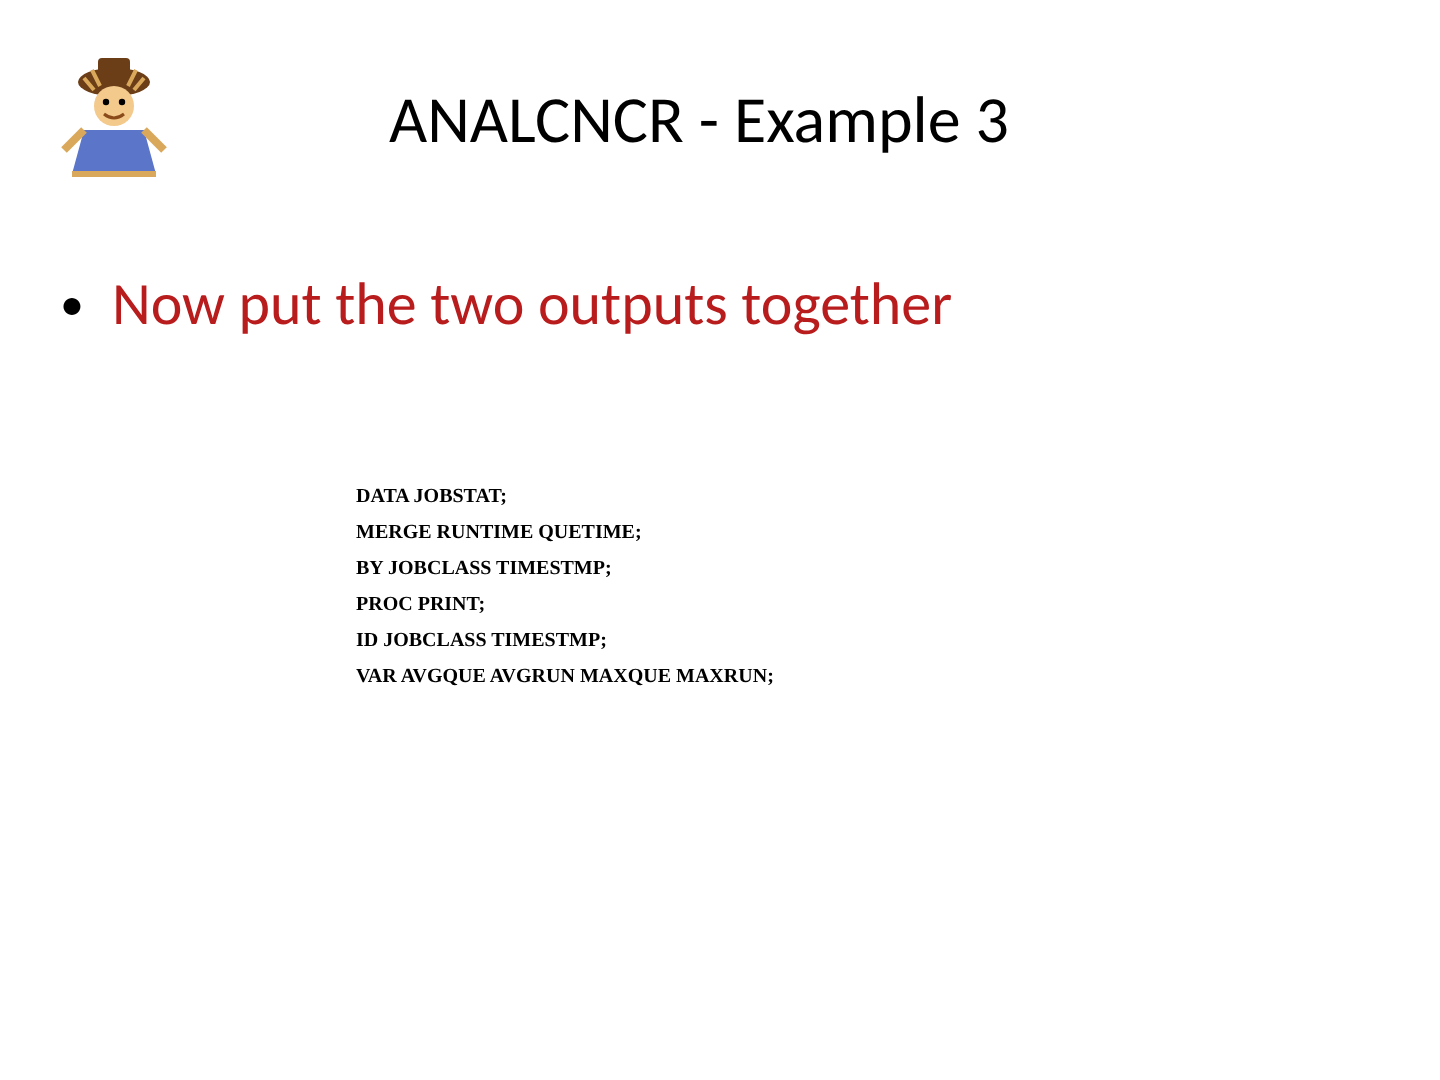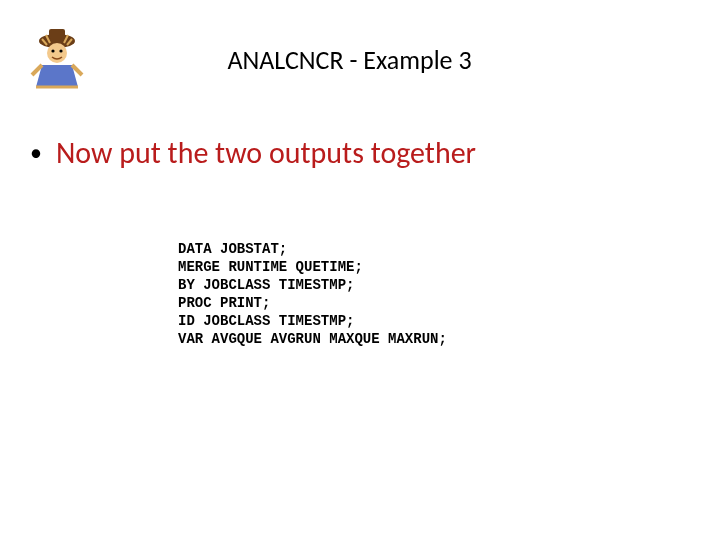--- a/index.html
+++ b/index.html
@@ -29,21 +29,21 @@
   }
   .logo {
     width: 70px;
     height: 70px;
     margin-left: 22px;
     flex: 0 0 auto;
   }
   .title {
     flex: 1;
     text-align: center;
-    font-size: 26px;
+    font-size: 33px;
     font-weight: 400;
     color: #000;
     padding-right: 113px; 
   }
   .bullet-row {
     position: absolute;
     top: 135px;
     left: 30px;
     right: 30px;
     display: flex;
@@ -57,22 +57,22 @@
   }
   .bullet-text {
     font-size: 30px;
     line-height: 36px;
     color: #b91c1c;
   }
   .code-block {
     position: absolute;
     top: 240px;
     left: 178px;
-    font-family: Liberation Mono, monospace;
-    font-size: 14px;
+    font-family: Liberation Serif, serif;
+    font-size: 10px;
     line-height: 18px;
     font-weight: 700;
     color: #000;
     white-space: pre;
   }
 </style>
 </head>
 <body>
 
 <div class="slide">

